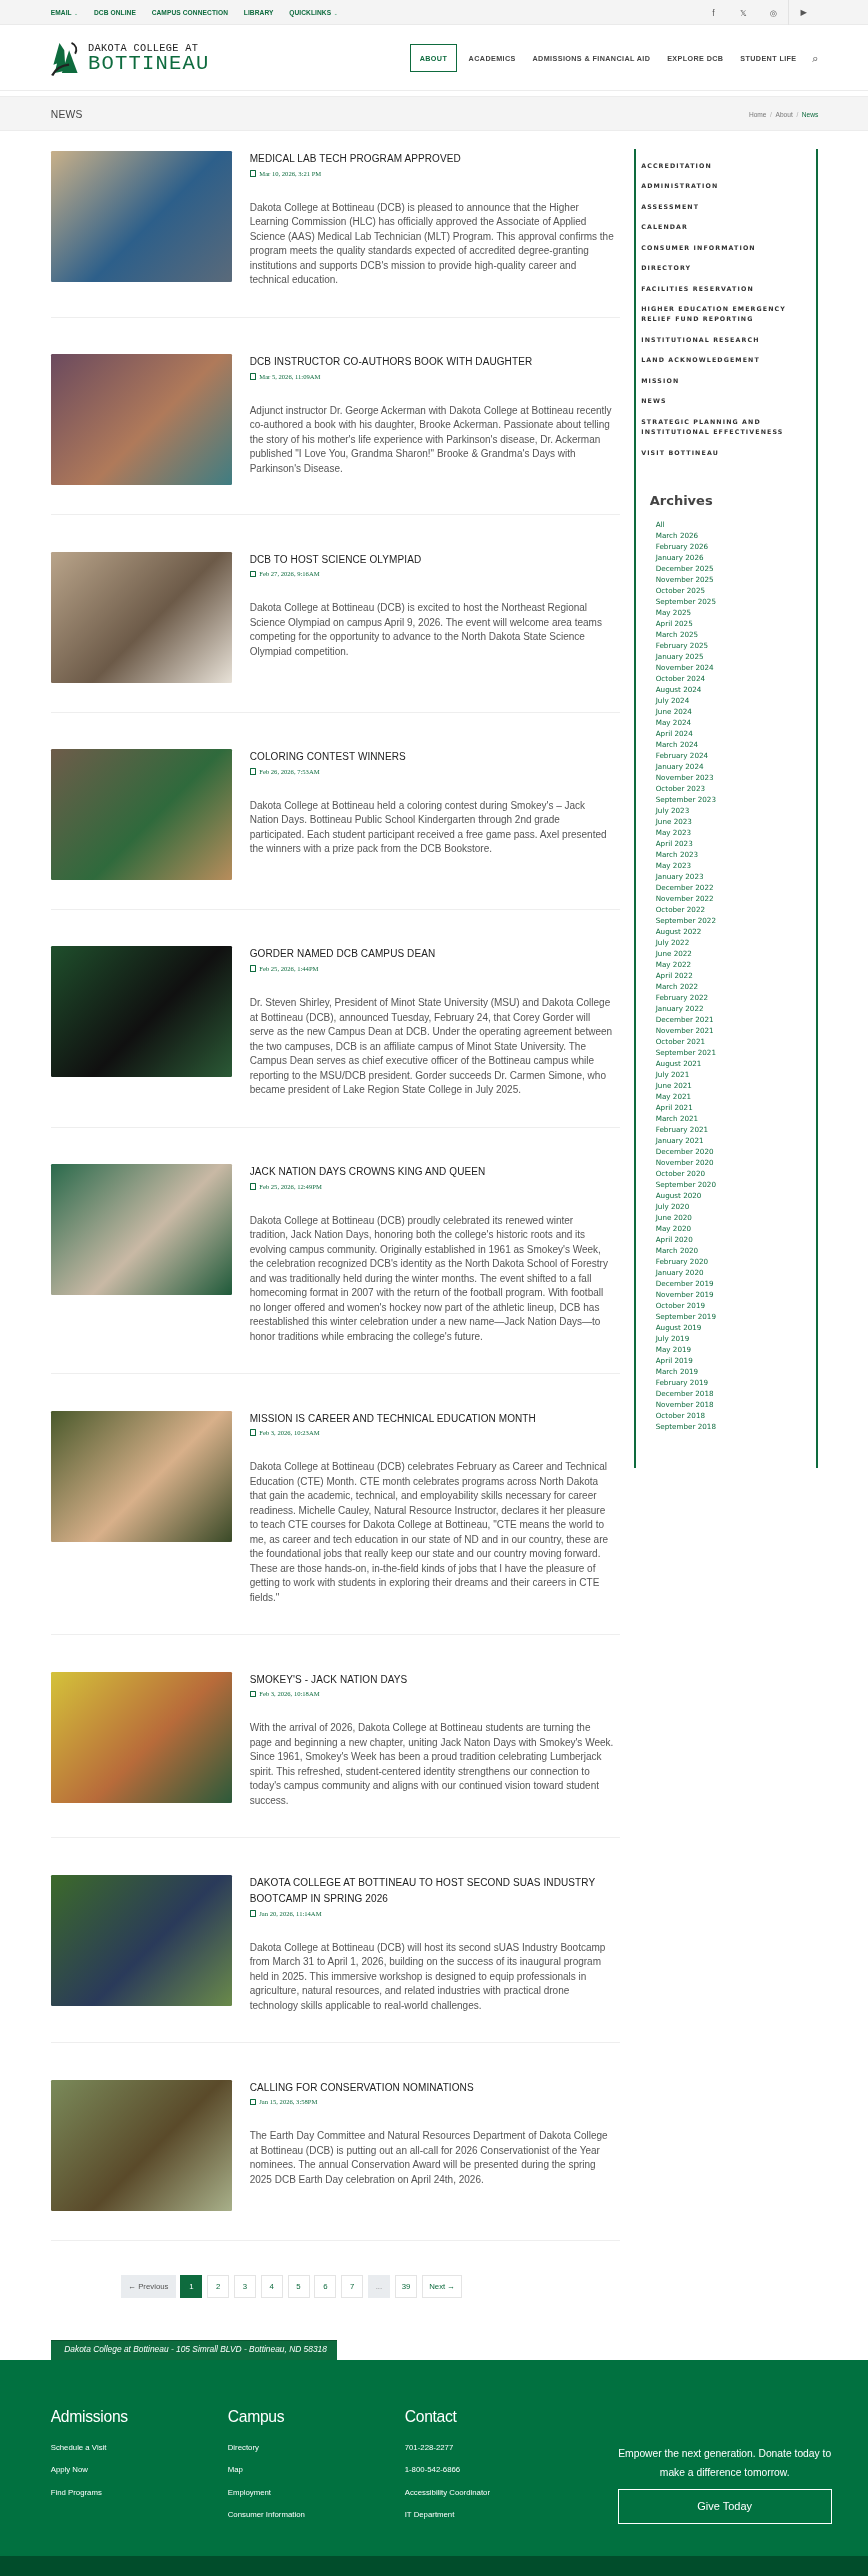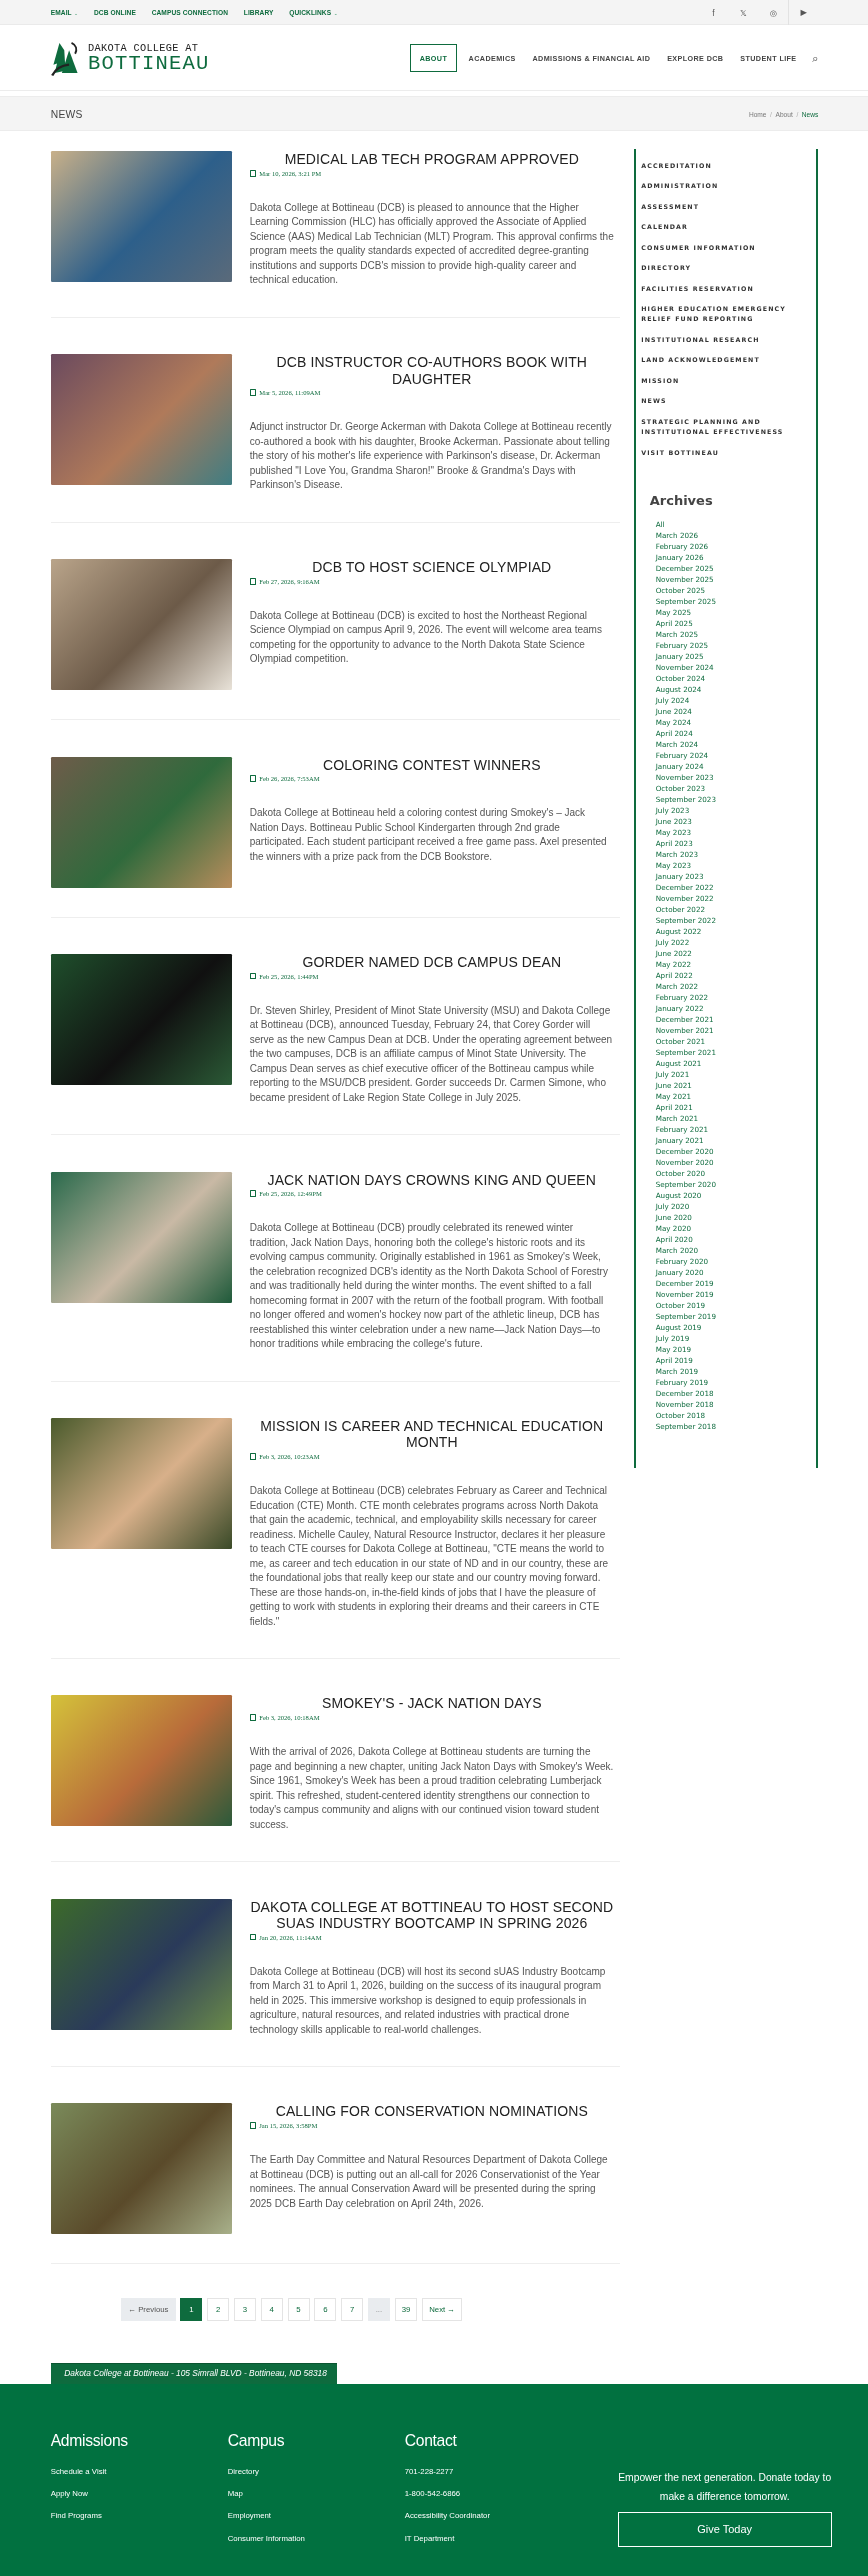--- a/index.html
+++ b/index.html
@@ -38,21 +38,21 @@
   .crumbs .current { color: #0e6b3e; }
 
   
   .container { width: 782px; margin: 0 auto; display: flex; padding: 18px 7.2px 0; position: relative; }
   .main { width: 579px; }
   .sidebar { width: 187px; margin-left: 14.5px; border-left: 2.4px solid #0e6b3e; border-right: 2.4px solid #0e6b3e; align-self: flex-start; padding-bottom: 36px; }
 
   .post { display: flex; padding: 2.4px 0 29px; border-bottom: 0.6px solid #eee; margin-bottom: 34px; }
   .thumb { width: 181px; height: 131px; flex-shrink: 0; border-radius: 1.2px; }
   .post-body { margin-left: 18px; flex: 1; padding-right: 6px; }
-  .post-title { font-size: 14px; color: #222; letter-spacing: 0.1px; line-height: 16.3px; margin-bottom: 2.4px; text-align: center; }
+  .post-title { font-size: 10px; color: #222; letter-spacing: 0.1px; line-height: 16.3px; margin-bottom: 2.4px; }
   .post-date { font-family: "Liberation Serif", serif; font-size: 6.6px; color: #0e6b3e; display: flex; align-items: center; gap: 3.6px; margin-bottom: 24px; }
   .cal { width: 6px; height: 6.6px; border: 0.9px solid #0e6b3e; border-top-width: 1.8px; border-radius: 0.6px; display: inline-block; }
   .post-excerpt { font-size: 10px; line-height: 14.5px; color: #555; }
 
   
   .pagination { display: flex; gap: 4.8px; justify-content: center; padding: 0 0 42px; margin-left: 12px; width: 458px; }
   .pagination a { height: 23px; min-width: 22px; padding: 0 6px; border: 0.6px solid #e4e4e4; display: flex; align-items: center; justify-content: center; font-size: 7.8px; color: #0e6b3e; background: #fff; }
   .pagination .prev { background: #e9ecef; color: #555; border-color: #e9ecef; padding: 0 6px; }
   .pagination .active { background: #0e6b3e; color: #fff; border-color: #0e6b3e; }
   .pagination .ellipsis { background: #e9ecef; color: #888; border-color: #e9ecef; }
@@ -61,21 +61,21 @@
   .side-nav { list-style: none; padding: 7.2px 0 0 4.8px; }
   .side-nav li { font-size: 6.6px; font-weight: bold; letter-spacing: 1.1px; color: #333; padding: 4.8px 0 5.4px; line-height: 10.3px; font-family: "DejaVu Sans", sans-serif; font-size: 6.3px; }
   .archives { padding: 30px 0 0 13.3px; }
   .archives h3 { font-size: 13px; color: #444; font-weight: bold; margin-bottom: 11px; font-family: "DejaVu Sans", sans-serif; }
   .archives ul { list-style: none; padding-left: 6px; }
   .archives li { font-size: 7.2px; line-height: 11px; color: #0e6b3e; font-family: "DejaVu Sans", sans-serif; }
 
   
   .footer-top { position: relative; height: 12px; }
   .address-tab { position: absolute; left: 51px; top: 0; background: #0e6b3e; color: #fff; font-style: italic; font-size: 8.4px; padding: 3.6px 9.7px 3.6px 13.3px; height: 20.5px; border-top: 1.2px solid #0a5530; }
-  .footer { background: #017140; padding: 48px 0 42px; margin-top: 8.4px; }
+  .footer { background: #017140; padding: 48px 0 24px; margin-top: 8.4px; }
   .footer .inner { width: 782px; margin: 0 auto; display: flex; padding: 0 7.2px; }
   .fcol { width: 177px; }
   .fcol h4 { font-size: 15.7px; color: #fff; font-weight: normal; margin-bottom: 17px; letter-spacing: -0.3px; }
   .fcol ul { list-style: none; }
   .fcol li { color: #fff; font-size: 7.8px; margin-bottom: 13.3px; }
   .donate { margin-left: 36px; width: 217px; padding-top: 36px; text-align: center; }
   .donate p { color: #fff; font-size: 10.3px; line-height: 19.3px; margin-bottom: 6px; }
   .give-btn { display: block; border: 1.2px solid #fff; color: #fff; font-size: 11px; height: 35px; line-height: 33px; width: 214px; margin: 0 auto; }
   .footer-bottom { background: #014d2b; padding: 30px 0 24px; }
   .footer-bottom .inner { width: 782px; margin: 0 auto; padding: 0 7.2px; }

